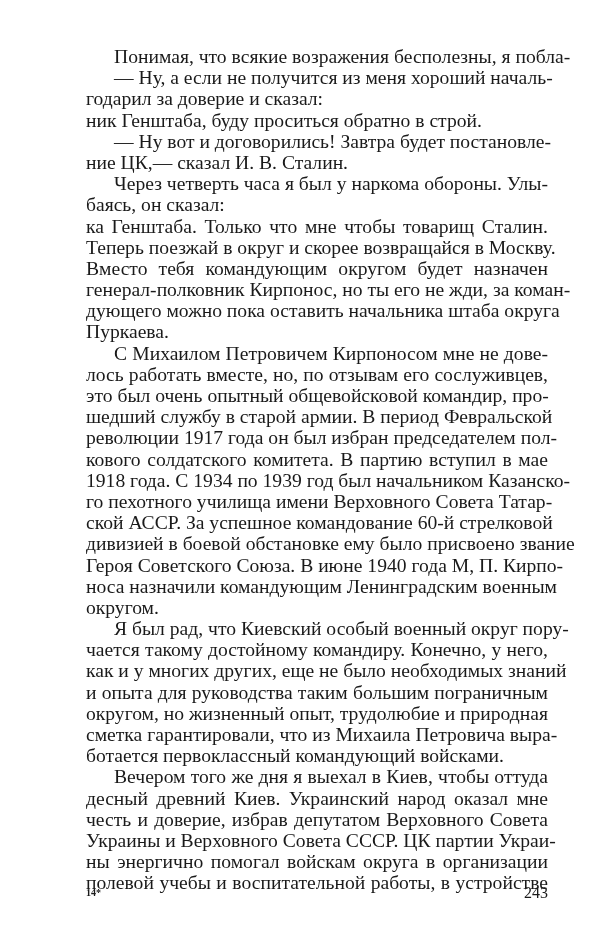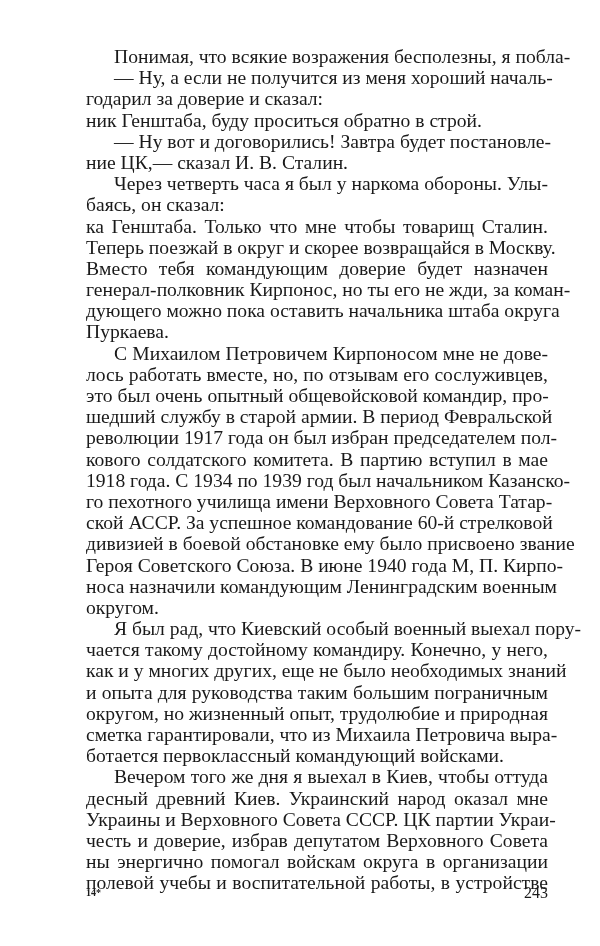--- a/index.html
+++ b/index.html
@@ -24,48 +24,48 @@
     <span class="line indent">Понимая, что всякие возражения бесполезны, я побла-</span>
     <span class="line indent">— Ну, а если не получится из меня хороший началь-</span>
     <span class="line last">годарил за доверие и сказал:</span>
     <span class="line last">ник Генштаба, буду проситься обратно в строй.</span>
     <span class="line indent">— Ну  вот и договорились! Завтра будет постановле-</span>
     <span class="line last">ние ЦК,— сказал И. В. Сталин.</span>
     <span class="line indent">Через четверть часа я был у наркома обороны. Улы-</span>
     <span class="line last">баясь, он сказал:</span>
     <span class="line">ка Генштаба. Только что мне чтобы товарищ Сталин.</span>
     <span class="line">Теперь поезжай в округ и скорее возвращайся в Москву.</span>
-    <span class="line">Вместо тебя командующим доверие будет назначен</span>
+    <span class="line">Вместо тебя командующим округом будет назначен</span>
     <span class="line">генерал-полковник Кирпонос, но ты его не жди, за коман-</span>
     <span class="line">дующего можно пока оставить начальника штаба округа</span>
     <span class="line last">Пуркаева.</span>
     <span class="line indent">С Михаилом Петровичем Кирпоносом мне не дове-</span>
     <span class="line">лось работать вместе, но, по отзывам его сослуживцев,</span>
     <span class="line">это был очень опытный общевойсковой командир, про-</span>
     <span class="line">шедший службу в старой армии. В период Февральской</span>
     <span class="line">революции 1917 года он был избран председателем пол-</span>
     <span class="line">кового солдатского комитета. В партию вступил в мае</span>
     <span class="line">1918 года. С 1934 по 1939 год был начальником Казанско-</span>
     <span class="line">го пехотного училища имени Верховного Совета Татар-</span>
     <span class="line">ской АССР. За успешное командование 60-й стрелковой</span>
     <span class="line">дивизией в боевой обстановке ему было присвоено звание</span>
     <span class="line">Героя Советского Союза. В июне 1940 года М, П. Кирпо-</span>
     <span class="line">носа назначили командующим Ленинградским военным</span>
     <span class="line last">округом.</span>
-    <span class="line indent">Я был рад, что Киевский особый военный выехал пору-</span>
+    <span class="line indent">Я был рад, что Киевский особый военный округ пору-</span>
     <span class="line">чается такому достойному командиру. Конечно, у него,</span>
     <span class="line">как и у многих других, еще не было необходимых знаний</span>
     <span class="line">и опыта для руководства таким большим пограничным</span>
     <span class="line">округом, но жизненный опыт, трудолюбие и природная</span>
     <span class="line">сметка гарантировали, что из Михаила Петровича выра-</span>
     <span class="line last">ботается первоклассный командующий войсками.</span>
     <span class="line indent">Вечером того же дня я выехал в Киев, чтобы оттуда</span>
     <span class="line">десный древний Киев. Украинский народ оказал мне</span>
+    <span class="line">честь и доверие, избрав депутатом Верховного Совета</span>
     <span class="line">Украины и Верховного Совета СССР. ЦК партии Украи-</span>
-    <span class="line">честь и доверие, избрав депутатом Верховного Совета</span>
     <span class="line">ны энергично помогал войскам округа в организации</span>
     <span class="line">полевой учебы и воспитательной работы, в устройстве</span>
   </div>
 
 <div class="footer">
   <span class="sig">14*</span>
   <span class="pnum">243</span>
 </div>
 
 </body></html>

